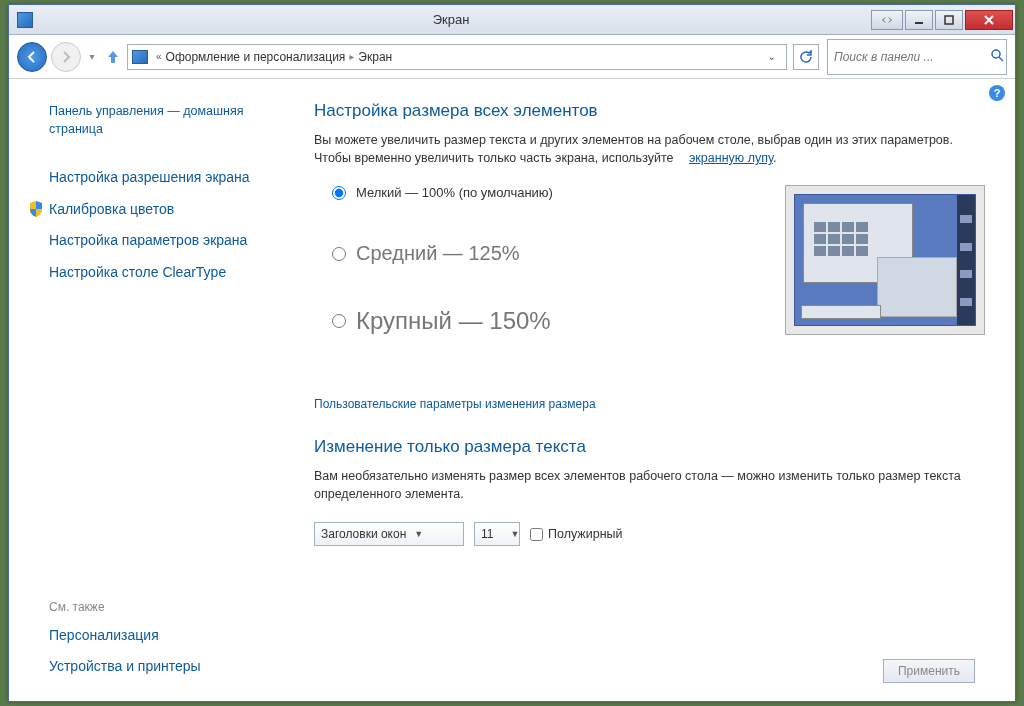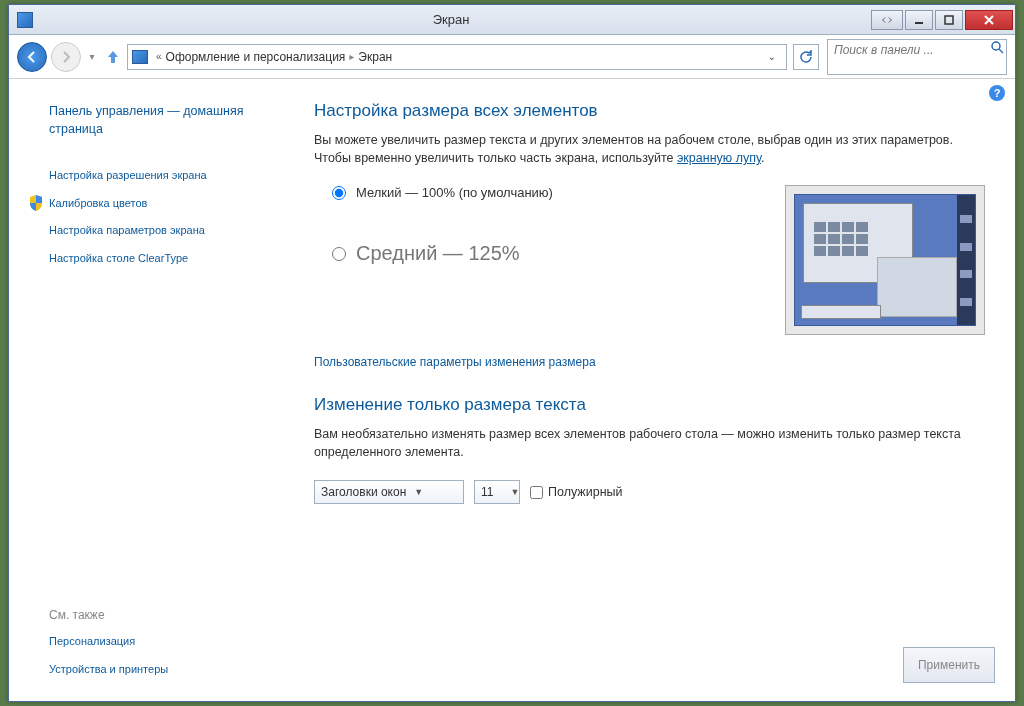--- a/index.html
+++ b/index.html
@@ -18,35 +18,35 @@
 .nav-back { background: radial-gradient(circle,#4a9aea,#2a6aba); color: #fff; border: 1px solid #1a5a9a; }
 .nav-fwd { background: #f0f0f0; color: #bbb; border: 1px solid #ccc; }
 .nav-drop { width: 14px; height: 20px; display: flex; align-items: center; justify-content: center; color: #888; font-size: 10px; }
 .nav-up { width: 20px; height: 20px; display: flex; align-items: center; justify-content: center; color: #5a9ae0; font-size: 16px; }
 .breadcrumb { flex: 1; height: 26px; border: 1px solid #a0b0c0; display: flex; align-items: center; padding: 0 4px; background: #fff; font-size: 12px; color: #333; }
 .breadcrumb-icon { width: 16px; height: 14px; background: linear-gradient(135deg,#4a9aea,#2a6aba); margin-right: 4px; border: 1px solid #2a5a9a; }
 .bc-sep { margin: 0 4px; color: #888; font-size: 10px; }
 .bc-drop { color: #555; font-size: 10px; padding: 0 4px; }
 .bc-dropend { margin-left: auto; color: #555; font-size: 10px; padding: 0 6px; }
 .refresh-btn { width: 26px; height: 26px; border: 1px solid #a0b0c0; display: flex; align-items: center; justify-content: center; color: #2a6aba; font-size: 14px; margin-left: 2px; }
-.search-box { width: 180px; height: 26px; border: 1px solid #a0b0c0; margin-left: 4px; display: flex; align-items: flex-end; padding: 17px 6px; color: #888; font-size: 12px; }
+.search-box { width: 180px; height: 26px; border: 1px solid #a0b0c0; margin-left: 4px; display: flex; align-items: center; padding: 17px 6px; color: #888; font-size: 12px; }
 .search-box input { border: none; outline: none; flex: 1; font-style: italic; color: #888; font-size: 12px; }
 .search-icon { color: #2a6aba; font-size: 14px; }
 .content { flex: 1; display: flex; background: #fff; position: relative; }
 .help-icon { position: absolute; right: 10px; top: 6px; width: 16px; height: 16px; border-radius: 50%; background: #3a8aea; color: #fff; font-size: 11px; font-weight: bold; display: flex; align-items: center; justify-content: center; }
 .sidebar { width: 265px; background: #fff; padding: 18px 4px 18px 40px; display: flex; flex-direction: column; }
-.sidebar-link { color: #0c5a9c; font-size: 11px; padding: 6px 0; cursor: pointer; text-decoration: none; line-height: 1.4; }
+.sidebar-link { color: #0c5a9c; font-size: 14px; padding: 6px 0; cursor: pointer; text-decoration: none; line-height: 1.4; }
 .sidebar-link.main { color: #0c5a9c; font-size: 12.5px; margin-bottom: 6px; }
 .sidebar-link.shield { display: flex; align-items: center; }
 .shield-icon { width: 14px; height: 16px; margin-right: 6px; margin-left: -20px; display: inline-block; }
 .sidebar-see-also { margin-top: auto; color: #888; font-size: 12px; padding: 8px 0 6px; }
 .main-area { flex: 1; padding: 22px 30px 0 40px; }
 .section-heading { color: #0c5a9c; font-size: 17px; font-weight: 400; margin-bottom: 10px; }
 .body-text { color: #333; font-size: 12.5px; line-height: 1.45; margin-bottom: 18px; }
-.body-text a { color: #0c5a9c; text-decoration: underline; }
+.body-text a { color: #0c5a9c; text-decoration: underline; margin-left: 12px; }
 .radio-section { display: flex; gap: 30px; margin-bottom: 20px; }
 .radio-options { flex: 1; padding-left: 18px; }
 .radio-row { display: flex; align-items: center; margin-bottom: 42px; font-size: 16px; color: #444; }
 .radio-row:first-child .radio-label-text{ font-size: 13px; color: #333; }
 .radio-row:nth-child(2), .radio-row:nth-child(3){ font-size: 20px; color: #777; }
 .radio-row:nth-child(3){ font-size: 24px; }
 .radio-row input[type=radio]{ margin-right: 10px; width: 14px; height: 14px; }
 .preview-box { width: 200px; height: 150px; background: #e8e8e8; border: 1px solid #aaa; padding: 8px; display: flex; flex-direction: column; position: relative; }
 .preview-inner { flex: 1; background: #5a7ac0; position: relative; border: 1px solid #3a5a9a; }
 .preview-win1 { position: absolute; left: 8px; top: 8px; width: 110px; height: 80px; background: #e0e4ec; border: 1px solid #888; }
@@ -57,21 +57,21 @@
 .preview-side{position:absolute;right:0;top:0;bottom:0;width:18px;background:#2a3a5a;display:flex;flex-direction:column;justify-content:space-around;padding:10px 0;}
 .preview-side>div{height:8px;background:#8a9ac0;margin:0 3px;}
 .custom-link { color: #0c5a9c; font-size: 12px; margin-bottom: 26px; display: block; cursor: pointer; }
 .text-only-row { display: flex; align-items: center; gap: 10px; margin-top: 14px; }
 .combo { border: 1px solid #a0b0c0; height: 24px; background: linear-gradient(to bottom,#fff,#eef2f8); display: flex; align-items: center; padding: 0 6px; font-size: 12px; color: #333; }
 .combo-arrow { margin-left: 8px; font-size: 9px; color: #555; }
 .combo.elem { width: 150px; }
 .combo.size { width: 46px; gap: 9px; }
 .checkbox-row { display: flex; align-items: flex-end; font-size: 12.5px; color: #333; }
 .checkbox-row input { margin-right: 5px; }
-.apply-btn { position: absolute; right: 20px; bottom: 18px; width: 92px; height: 36px; background: linear-gradient(to bottom,#f4f6fa,#e4e8f0); border: 1px solid #a0b0c0; color: #888; font-size: 12px; display: flex; align-items: center; justify-content: center; }
+.apply-btn { position: absolute; right: 40px; bottom: 18px; width: 92px; height: 24px; background: linear-gradient(to bottom,#f4f6fa,#e4e8f0); border: 1px solid #a0b0c0; color: #888; font-size: 12px; display: flex; align-items: center; justify-content: center; }
 </style>
 </head>
 <body>
 
 <div class="window">
   <div class="titlebar">
     <div class="titlebar-icon"></div>
     <div class="titlebar-title">Экран</div>
     <div class="win-controls">
       <div class="win-btn extra">
@@ -171,20 +171,24 @@
       <div class="radio-section">
         <div class="radio-options">
           <label class="radio-row">
             <input type="radio" name="scale" checked="" style="">
             <span class="radio-label-text">Мелкий — 100% (по умолчанию)</span>
           </label>
           <label class="radio-row">
             <input type="radio" name="scale" style="">
             <span>Средний — 125%</span>
           </label>
+          <label class="radio-row">
+            <input type="radio" name="scale" style="">
+            <span>Крупный — 150%</span>
+          </label>
         </div>
         <div class="preview-box">
           <div class="preview-inner">
             <div class="preview-win1">
                 <div class="preview-win1-grid">
                   <div></div>
                   <div></div>
                   <div></div>
                   <div></div>
                   <div></div>

